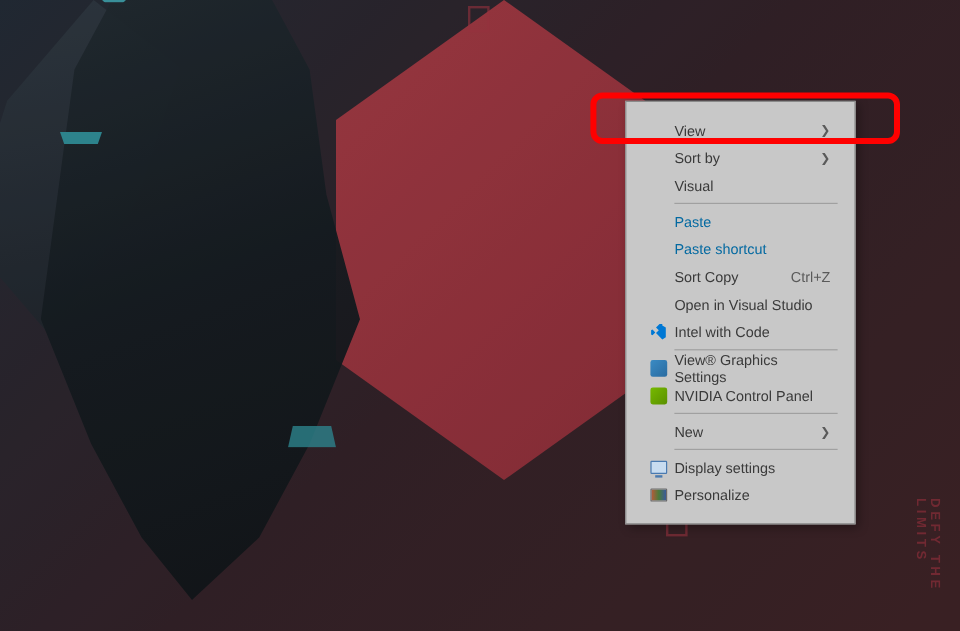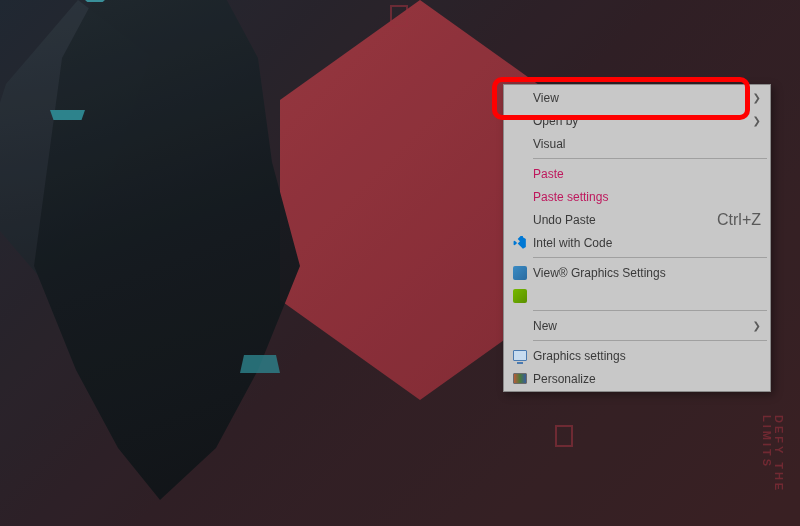--- a/index.html
+++ b/index.html
@@ -124,54 +124,54 @@
       position: absolute;
       top: 0;
       left: 0;
       width: 100%;
       height: 100%;
       background: rgba(0,0,0,0.22);
       pointer-events: none;
     }
     .context-menu {
       position: absolute;
-      left: 503px;
+      left: 521px;
       top: 84px;
-      width: 268px;
+      width: 192px;
       background: #c8c8c8;
       border: 1px solid #8a8a8a;
       box-shadow: 3px 3px 8px rgba(0,0,0,0.35);
-      padding: 1px;
+      padding: 12px;
     }
     .menu-item {
       display: flex;
       align-items: center;
       height: 23px;
       padding: 0 8px 0 4px;
       color: #3a3a3a;
       cursor: default;
     }
     .menu-item.disabled {
-      color: #be185d;
+      color: #0369a1;
     }
     .menu-icon-slot {
       width: 22px;
       height: 16px;
       display: flex;
       align-items: center;
       justify-content: center;
       flex-shrink: 0;
     }
     .menu-label {
       flex: 1;
       padding-left: 2px;
     }
     .menu-shortcut {
       color: #5a5a5a;
-      font-size: 16px;
+      font-size: 12px;
     }
     .menu-chevron {
       width: 10px;
       text-align: right;
       color: #5a5a5a;
       font-size: 10px;
     }
     .menu-sep {
       height: 1px;
       background: #a0a0a0;
@@ -251,42 +251,46 @@
 
 <div class="context-menu">
 
   <div class="menu-item">
     <span class="menu-icon-slot"></span>
     <span class="menu-label">View</span>
     <span class="menu-chevron">❯</span>
   </div>
   <div class="menu-item">
     <span class="menu-icon-slot"></span>
-    <span class="menu-label">Open by</span>
+    <span class="menu-label">Sort by</span>
     <span class="menu-chevron">❯</span>
   </div>
   <div class="menu-item">
     <span class="menu-icon-slot"></span>
     <span class="menu-label">Visual</span>
   </div>
 
   <div class="menu-sep"></div>
 
   <div class="menu-item disabled">
     <span class="menu-icon-slot"></span>
     <span class="menu-label">Paste</span>
   </div>
   <div class="menu-item disabled">
     <span class="menu-icon-slot"></span>
-    <span class="menu-label">Paste settings</span>
-  </div>
-  <div class="menu-item">
-    <span class="menu-icon-slot"></span>
-    <span class="menu-label">Undo Paste</span>
+    <span class="menu-label">Paste shortcut</span>
+  </div>
+  <div class="menu-item">
+    <span class="menu-icon-slot"></span>
+    <span class="menu-label">Sort Copy</span>
     <span class="menu-shortcut">Ctrl+Z</span>
+  </div>
+  <div class="menu-item">
+    <span class="menu-icon-slot"></span>
+    <span class="menu-label">Open in Visual Studio</span>
   </div>
   <div class="menu-item">
     <span class="menu-icon-slot">
       <svg class="icon-vscode" viewBox="0 0 24 24">
           <path fill="#0078d4" d="M17 2l5 3v14l-5 3-9-9 4-4-4-4 9-9zM3 8l4 4-4 4-2-1V9l2-1z"></path>
         </svg>
     </span>
     <span class="menu-label">Intel with Code</span>
   </div>
 
@@ -295,37 +299,38 @@
   <div class="menu-item">
     <span class="menu-icon-slot">
         <span class="icon-intel"></span>
       </span>
     <span class="menu-label">View® Graphics Settings</span>
   </div>
   <div class="menu-item">
     <span class="menu-icon-slot">
         <span class="icon-nvidia"></span>
       </span>
+    <span class="menu-label">NVIDIA Control Panel</span>
   </div>
 
   <div class="menu-sep"></div>
 
   <div class="menu-item">
     <span class="menu-icon-slot"></span>
     <span class="menu-label">New</span>
     <span class="menu-chevron">❯</span>
   </div>
 
   <div class="menu-sep"></div>
 
   <div class="menu-item">
     <span class="menu-icon-slot">
         <span class="icon-display"></span>
       </span>
-    <span class="menu-label">Graphics settings</span>
+    <span class="menu-label">Display settings</span>
   </div>
   <div class="menu-item">
     <span class="menu-icon-slot">
         <span class="icon-personalize"></span>
       </span>
     <span class="menu-label">Personalize</span>
   </div>
 
 </div>
 

